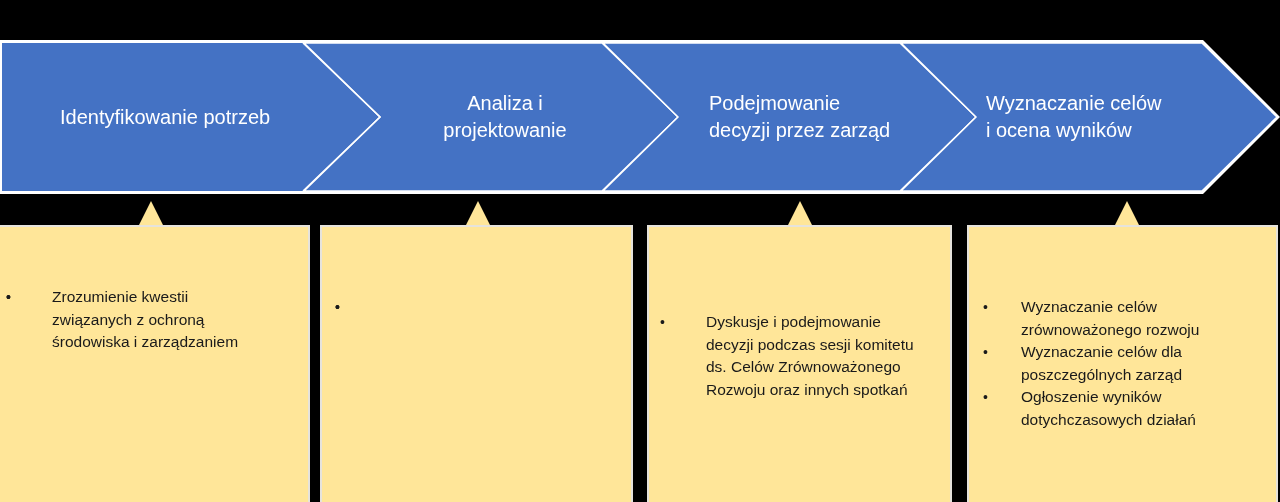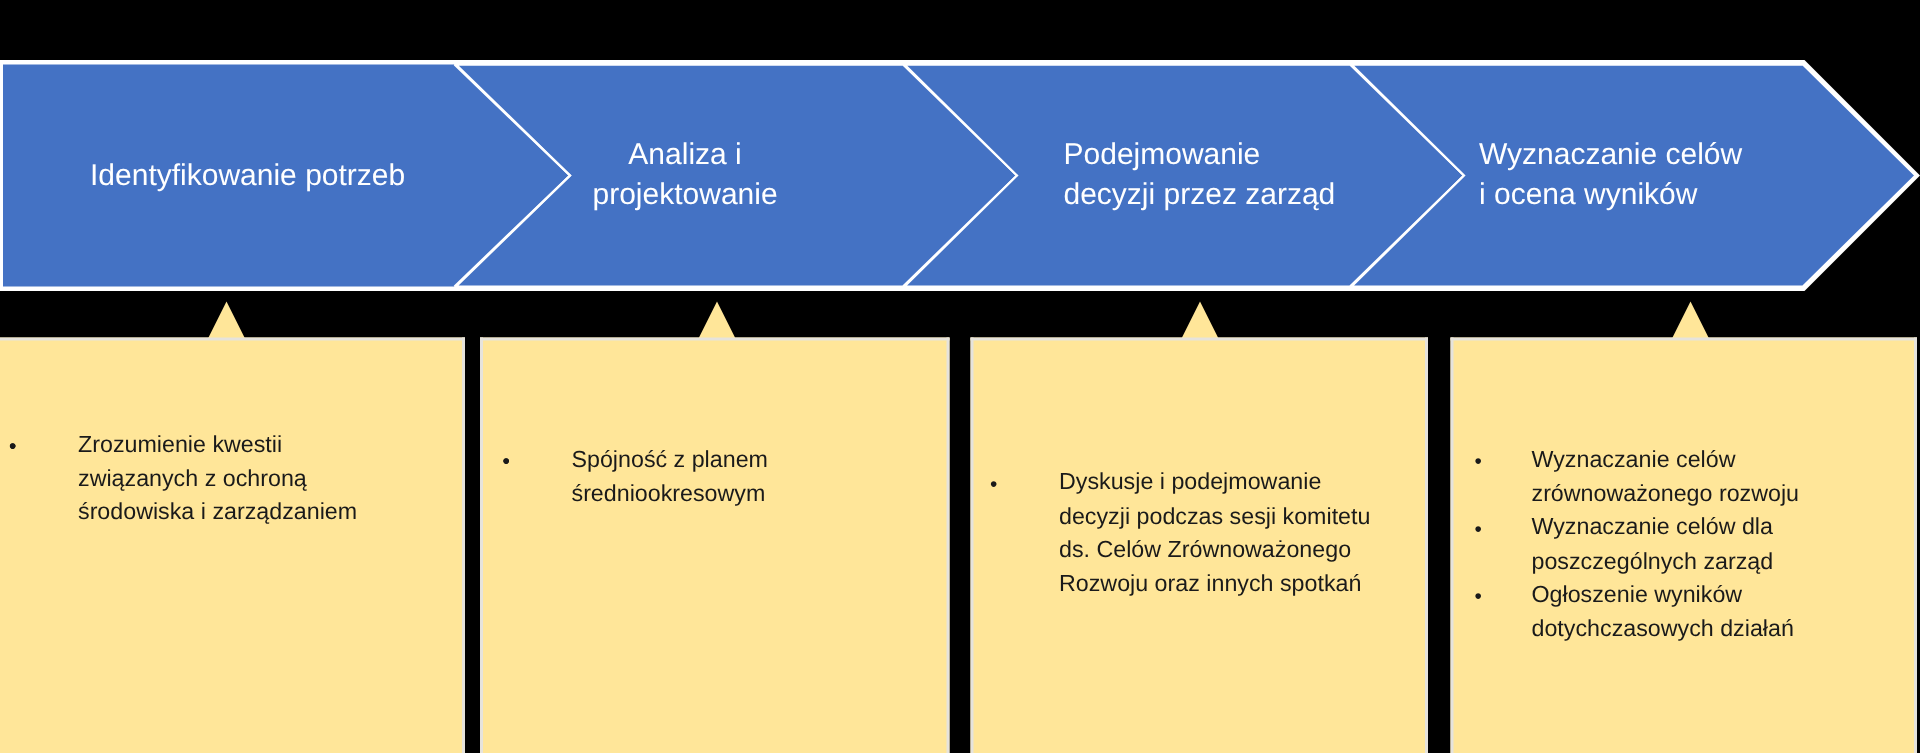--- a/index.html
+++ b/index.html
@@ -47,21 +47,21 @@
   <polygon points="304,43 602,43 678,117 602,191 304,191 380,117" fill="#4472c4" stroke="#ffffff" stroke-width="1.5"></polygon>
   <polygon points="603,43 900,43 976,117 900,191 603,191 678,117" fill="#4472c4" stroke="#ffffff" stroke-width="1.5"></polygon>
   <polygon points="901,43 1202,43 1277,117 1202,191 901,191 976,117" fill="#4472c4" stroke="#ffffff" stroke-width="1.5"></polygon>
 
   <polyline points="303,43 380,117 303,191" fill="none" stroke="#ffffff" stroke-width="1.5"></polyline>
 </svg>
 
 <div class="stage-label" style="left:60px; width:270px;text-align:center;">
   <span>Identyfikowanie potrzeb</span>
 </div>
-<div class="stage-label" style="left:395px; width:220px; justify-content:flex-start; text-align:center;">
+<div class="stage-label" style="left:395px; width:220px; justify-content:center; text-align:center;">
   <span>Analiza i
 projektowanie</span>
 </div>
 <div class="stage-label" style="left:685px; width:230px;margin-left:24px;">
   <span>Podejmowanie
 decyzji przez zarząd</span>
 </div>
 <div class="stage-label" style="left:986px; width:230px;">
   <span>Wyznaczanie celów
 i ocena wyników</span>
@@ -77,22 +77,21 @@
     <li><span class="bullet">•</span></li>
     <li><span class="bullet">•</span><span>Zrozumienie kwestii
 związanych z ochroną
 środowiska i zarządzaniem</span></li>
   </ul>
 </div>
 
 <div class="box" style="left:320px; width:313px;">
   <ul style="left:13px; top:69px;">
     <li><span class="bullet">•</span></li>
-    <li><span class="bullet">•</span><span>Spójność z planem
-średniookresowym</span></li>
+    <li><span class="bullet">•</span></li>
   </ul>
 </div>
 
 <div class="box" style="left:647px; width:305px;">
   <ul style="left:11px; top:84px;">
     <li><span class="bullet">•</span><span>Dyskusje i podejmowanie
 decyzji podczas sesji komitetu
 ds. Celów Zrównoważonego
 Rozwoju oraz innych spotkań</span></li>
   </ul>

